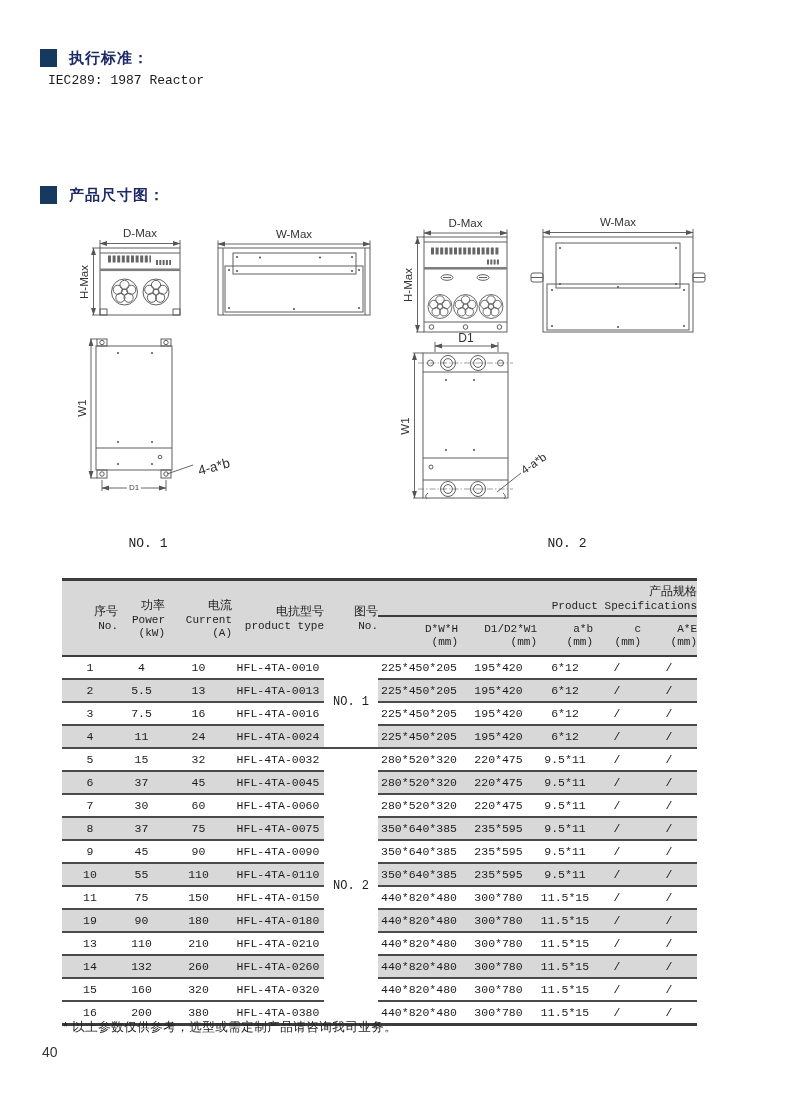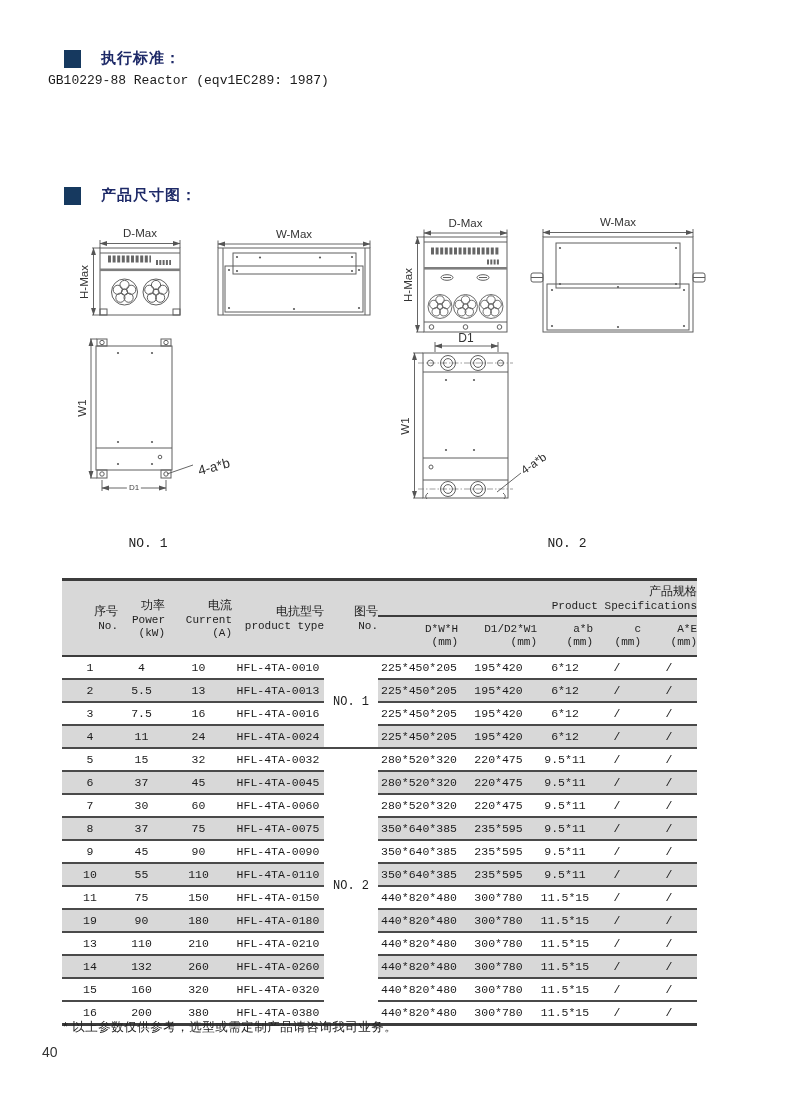--- a/index.html
+++ b/index.html
@@ -5,21 +5,21 @@
   :root{
     --accent-navy:#1e2a68; --bullet-navy:#16395f; --table-gray:#d8d8d8;
     --rule-dark:#3c3c3c; --draw:#5f5f5f;
   }
   *{margin:0;padding:0;box-sizing:border-box}
   html,body{background:#ffffff}
   body{width:790px;height:1117px;position:relative;overflow:hidden;
        font-family:"Liberation Sans","DejaVu Sans",sans-serif;color:#1d1d1d}
 
   
-  .sec{position:absolute;left:64px;display:flex;align-items:center;gap:20px}
+  .sec{position:absolute;left:40px;display:flex;gap:12px}
   .sec .sq{width:17px;height:18px;background:var(--bullet-navy)}
   .sec .t{font-size:15px;font-weight:bold;color:var(--accent-navy);letter-spacing:1px}
   #sec1{top:49px} #sec2{top:186px}
 
   .stdlist{position:absolute;left:48px;top:71px;
            font-family:"Liberation Mono","DejaVu Sans Mono",monospace;
            font-size:13px;line-height:20px;color:#1b1b1b;white-space:nowrap}
 
   
   #draw{position:absolute;left:40px;top:205px;width:720px;height:355px}
@@ -72,21 +72,21 @@
   .pagenum{position:absolute;left:42px;top:1044px;font-size:14px;color:#333}
 </style>
 </head>
 <body>
 
 <div class="sec" id="sec1">
   <span class="sq"></span>
   <span class="t">执行标准：</span>
 </div>
 <div class="stdlist">
-  <div>GB10229-88 Reactor (eqv1EC289: 1987)</div>
+  <div>IEC289: 1987 Reactor</div>
 </div>
 
 <div class="sec" id="sec2">
   <span class="sq"></span>
   <span class="t">产品尺寸图：</span>
 </div>
 
 <div id="draw">
   <svg width="720" height="355" viewBox="40 205 720 355">
     <defs>

